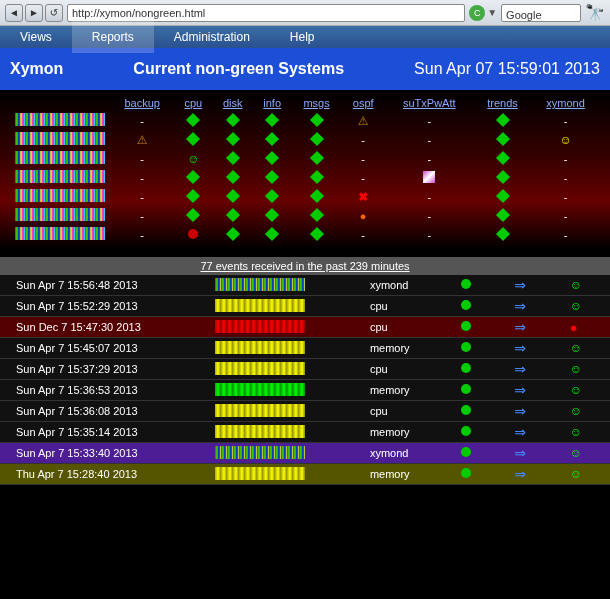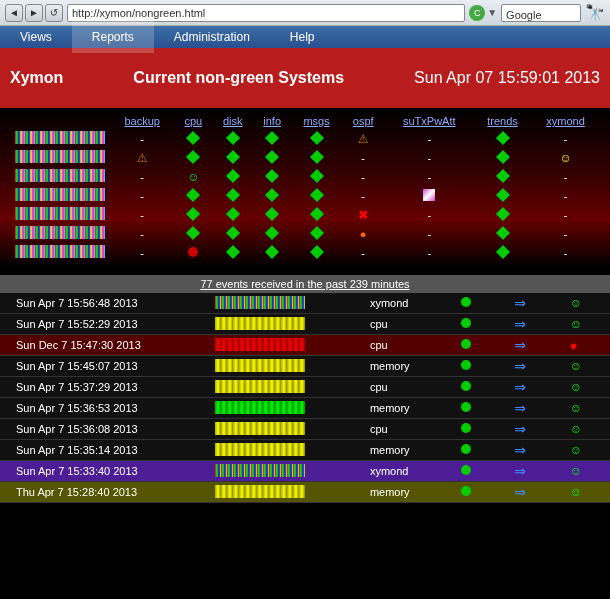--- a/index.html
+++ b/index.html
@@ -12,21 +12,21 @@
     .nav-btn { width: 18px; height: 18px; border: 1px solid #888; border-radius: 3px; background: linear-gradient(to bottom, #e8edf2, #c8d0da); cursor: pointer; display: flex; align-items: center; justify-content: center; font-size: 10px; color: #333; }
     .address-bar { flex: 1; height: 18px; border: 1px solid #888; border-radius: 2px; background: white; padding: 0 4px; font-size: 11px; display: flex; align-items: center; color: #333; }
     .search-box { width: 80px; height: 18px; border: 1px solid #888; border-radius: 2px; background: white; padding: 0 4px; font-size: 11px; display: flex; align-items: flex-end; color: #333; }
 
     
     .nav-menu { background: linear-gradient(to bottom, #3a6ea5, #2a5090); display: flex; height: 22px; align-items: center; }
     .nav-menu-item { color: white; padding: 16px 20px; height: 100%; display: flex; align-items: center; font-size: 12px; cursor: pointer; }
     .nav-menu-item:hover, .nav-menu-item.active { background: rgba(255,255,255,0.2); }
 
     
-    .page-header { background: #b91c1c; color: white; padding: 21px 10px; display: flex; justify-content: space-between; align-items: center; }
+    .page-header { background: #1d4ed8; color: white; padding: 12px 10px; display: flex; justify-content: space-between; align-items: center; }
     .page-logo { color: white; font-size: 16px; font-weight: bold; }
     .page-title { color: white; font-size: 16px; font-weight: bold; }
     .page-time { color: white; font-size: 16px; }
     .status-table { width: 100%; border-collapse: collapse; }
     .status-table th { color: #88aaff; font-size: 11px; text-align: center; padding: 2px 4px; font-weight: normal; text-decoration: underline; }
     .status-table td { text-align: center; padding: 2px 4px; vertical-align: middle; color: white; font-size: 11px; }
 
     
     .diamond { display: inline-block; width: 10px; height: 10px; background: #00cc00; transform: rotate(45deg); }
     .diamond-green { background: #00cc00; }

